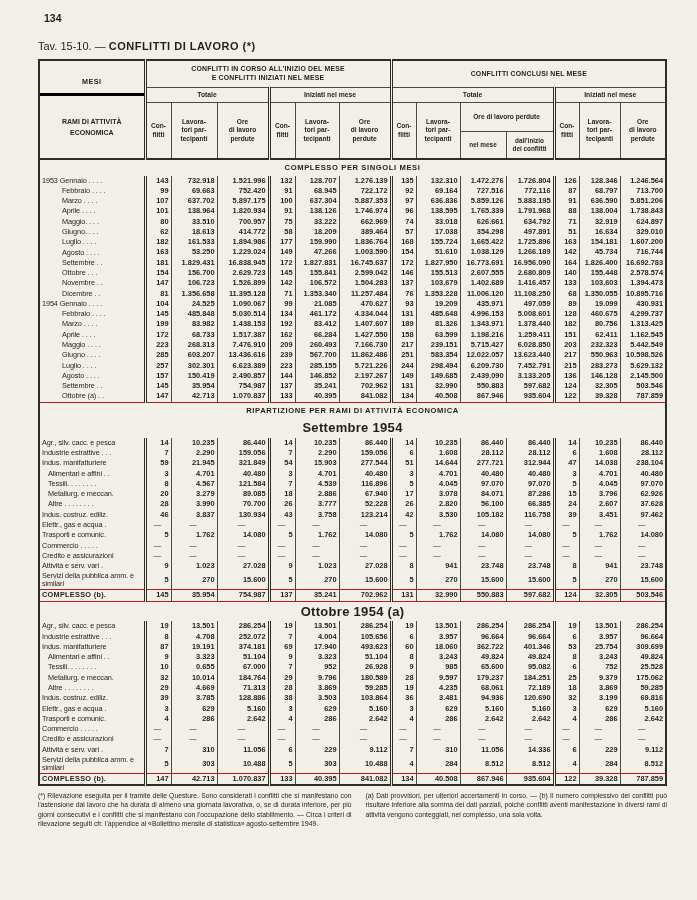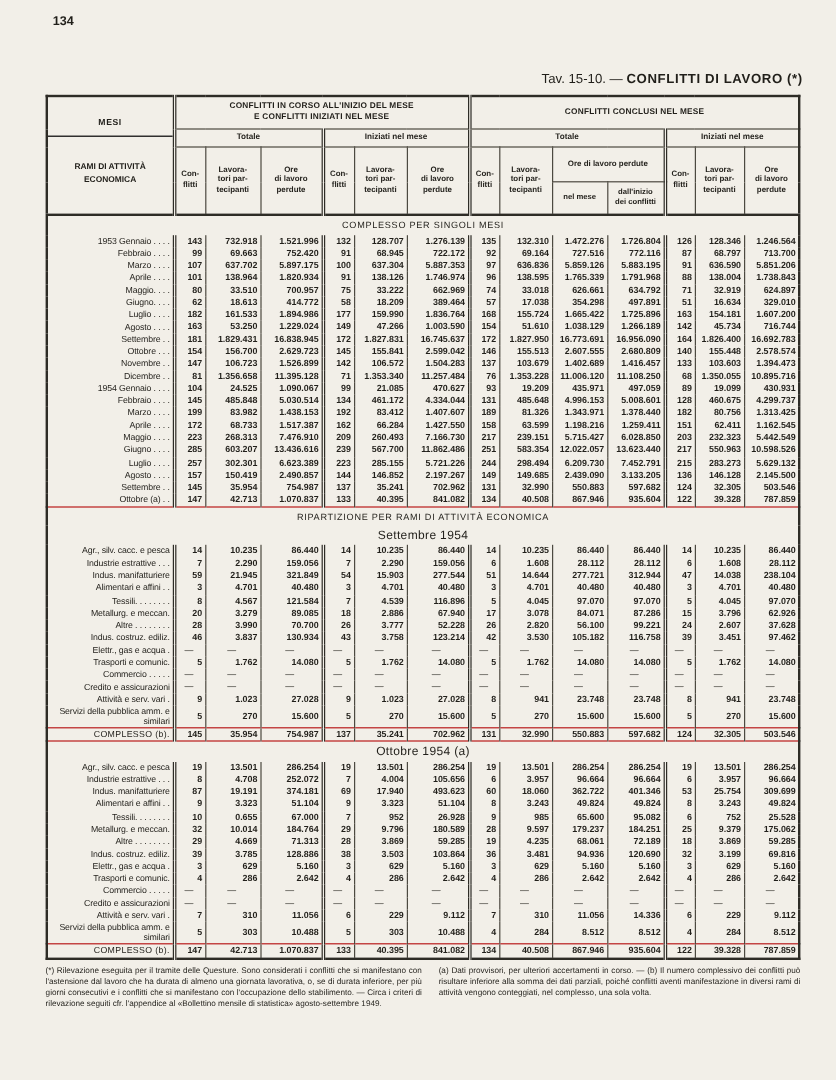--- a/index.html
+++ b/index.html
@@ -4,53 +4,53 @@
 <style>
   html,body{margin:0;padding:0}
   body{
     width:697px;height:900px;overflow:hidden;
     background:#f2efe8;
     font-family:"Liberation Sans",sans-serif;
     color:#211f1a;
   }
   .page{padding:12px 28px 0 38px}
   .pageno{font-size:10.5px;font-weight:bold;padding-left:6px}
-  .title{text-align:right;font-size:11px;margin:36px 0 7px;white-space:nowrap}
+  .title{text-align:left;font-size:11px;margin:16px 0 7px;white-space:nowrap}
   .t-pre{font-weight:normal}
   .t-main{font-weight:bold;letter-spacing:.5px}
 
   table{border-collapse:collapse;table-layout:fixed;width:629px;border:2px solid #2e2c26}
   th,td{overflow:hidden}
   thead{border-bottom:2px solid #2e2c26}
   thead th{
     font-size:6.6px;font-weight:bold;text-align:center;vertical-align:middle;
     white-space:pre-line;line-height:1.25;padding:1px;border-left:1px solid #4c4940;
   }
   thead .grp{font-size:6.9px;letter-spacing:.2px;border-bottom:1px solid #4c4940;height:24px}
   .h2 th{border-bottom:1px solid #4c4940;height:12px;font-size:6.8px}
   .h3 th{height:26px}
   .h3 .oregrp{border-bottom:1px solid #4c4940}
   .h4 th{height:24px;font-size:6.4px}
   .stub{border-left:none !important;padding:0;vertical-align:top}
-  .stub-top{font-size:7.2px;font-weight:bold;padding:8px 2px 7px;border-bottom:1px solid #000000;text-align:center;letter-spacing:.5px}
+  .stub-top{font-size:7.2px;font-weight:bold;padding:8px 2px 7px;border-bottom:3px solid #000000;text-align:center;letter-spacing:.5px}
   .stub-bottom{font-size:7px;font-weight:bold;padding-top:13px;white-space:pre-line;line-height:1.5;text-align:center}
   .dbl{border-left:3px double #2e2c26 !important}
 
   tbody td{font-size:7.4px;line-height:1.12;padding:1px 2px 1px 0;white-space:nowrap;border-left:1px solid #4c4940}
-  tbody td.lbl{border-left:none;text-align:right;padding-left:2px;font-weight:normal;font-size:7.3px;letter-spacing:-0.1px}
+  tbody td.lbl{border-left:none;text-align:left;padding-left:2px;font-weight:normal;font-size:7.3px;letter-spacing:-0.1px}
   tbody td.num{text-align:right;font-weight:bold}
   tbody td:nth-child(2),tbody td:nth-child(5),tbody td:nth-child(8),tbody td:nth-child(12){border-left:3px double #2e2c26}
-  tbody tr.shead td{border-left:none;text-align:center;font-weight:normal}
+  tbody tr.shead td{border-left:none;text-align:center;font-weight:bold}
   .shead.main td{font-size:7.6px;letter-spacing:.6px;padding:4px 0 3px}
-  .shead.sub td{font-size:10px;letter-spacing:.3px;padding:3px 0 2px}
+  .shead.sub td{font-size:13px;letter-spacing:.3px;padding:3px 0 2px}
   tr.rule td{border-top:1px solid #b91c1c}
   tbody td.dash{text-align:center;font-weight:normal}
-  .lbl.ind{padding-left:38px}
+  .lbl.ind{padding-left:22px}
   .lbl.ind2{padding-left:8px}
-  .lbl.b{font-weight:normal;letter-spacing:.3px}
+  .lbl.b{font-weight:bold;letter-spacing:.3px}
   .lbl.wrap{white-space:normal;line-height:1.1}
 
   .footnotes{display:flex;gap:14px;width:629px;margin-top:5px}
   .fn{font-size:6.8px;line-height:1.35;text-align:justify;margin:0}
   .fn.left{flex:1.04}
   .fn.right{flex:1}
 </style>
 </head>
 <body>
 
@@ -594,21 +594,21 @@
           <td class="lbl ind2">Altre . . . . . . . .</td>
           <td class="num">28</td>
           <td class="num">3.990</td>
           <td class="num">70.700</td>
           <td class="num">26</td>
           <td class="num">3.777</td>
           <td class="num">52.228</td>
           <td class="num">26</td>
           <td class="num">2.820</td>
           <td class="num">56.100</td>
-          <td class="num">99.221</td>
+          <td class="num">66.385</td>
           <td class="num">24</td>
           <td class="num">2.607</td>
           <td class="num">37.628</td>
         </tr>
         <tr class="data">
           <td class="lbl">Indus. costruz. ediliz.</td>
           <td class="num">46</td>
           <td class="num">3.837</td>
           <td class="num">130.934</td>
           <td class="num">43</td>

